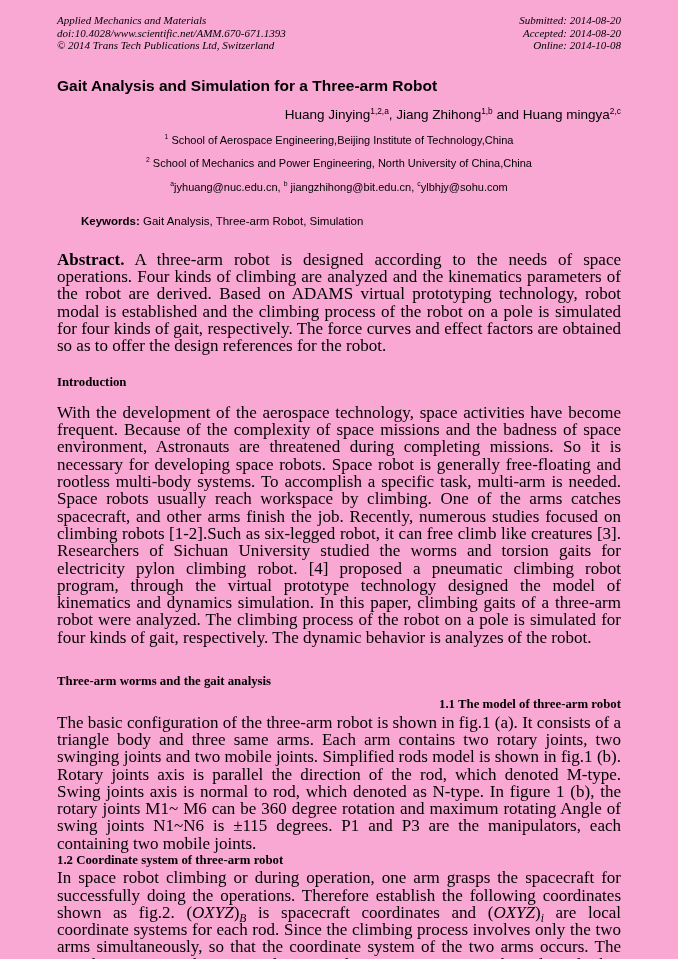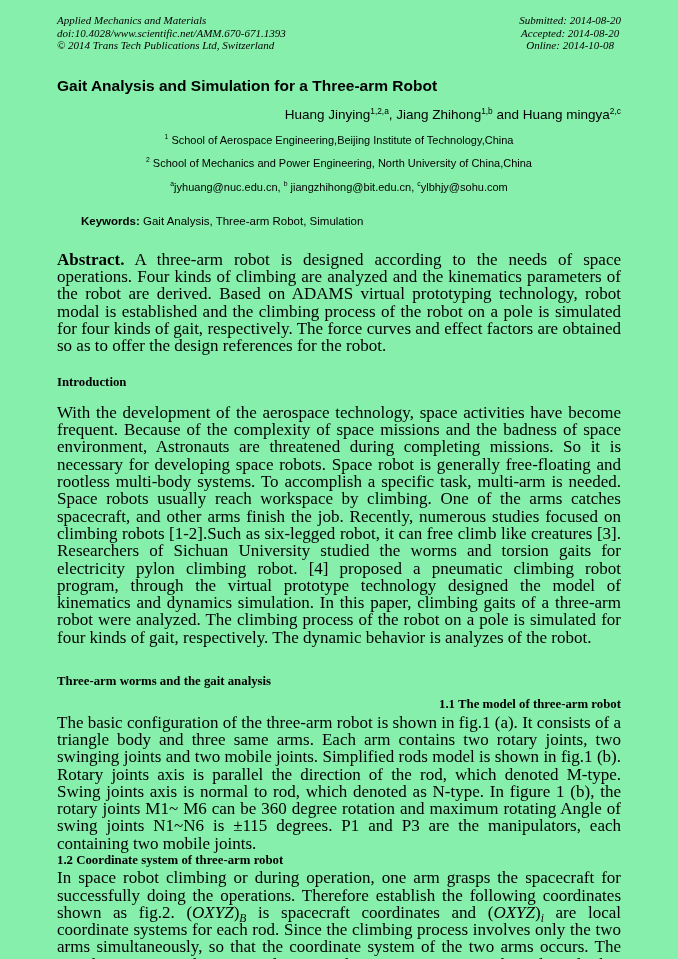--- a/index.html
+++ b/index.html
@@ -4,37 +4,37 @@
 <style>
   html, body {
     margin: 0;
     padding: 0;
     background: #ffffff;
   }
   .page {
     position: relative;
     width: 678px;
     height: 959px;
-    background: #86efac;
+    background: #f9a8d4;
     color: #000000;
     overflow: hidden;
     box-sizing: border-box;
     padding: 14px 57px 0 57px;
   }
   
   .journal-header {
     display: flex;
     justify-content: space-between;
     font-family: "Liberation Serif", "DejaVu Serif", serif;
     font-style: italic;
     font-size: 11px;
     line-height: 12.6px;
   }
   .journal-header .left { text-align: left; }
-  .journal-header .right { text-align: center; }
+  .journal-header .right { text-align: right; }
 
   
   .paper-title {
     margin-top: 25px;
     font-family: "Liberation Sans", "DejaVu Sans", sans-serif;
     font-weight: bold;
     font-size: 15.5px;
     line-height: 18px;
   }
   .author-line {

